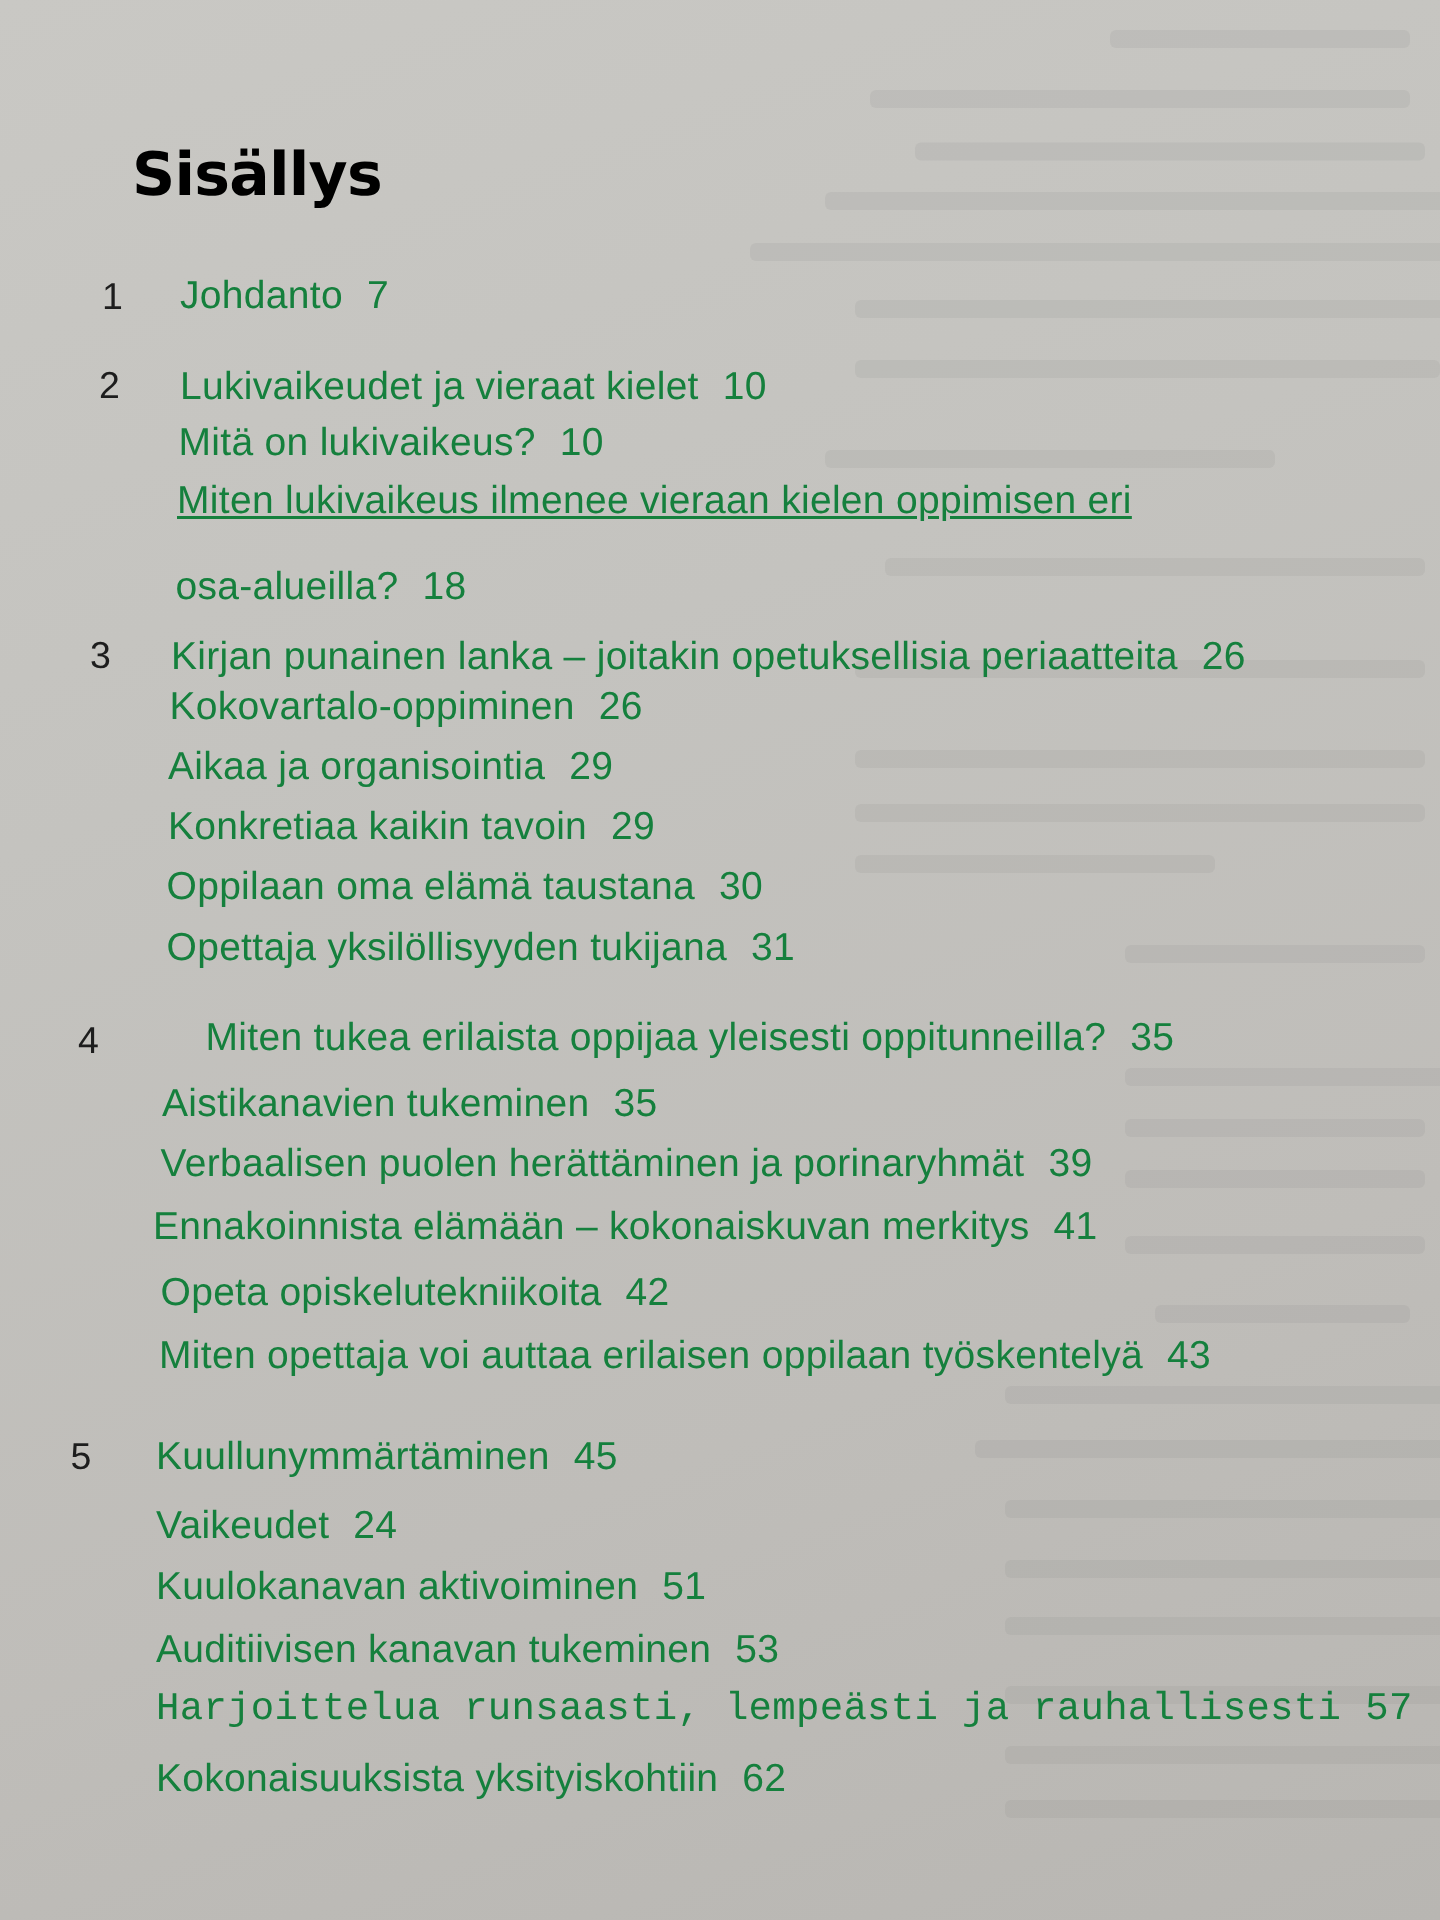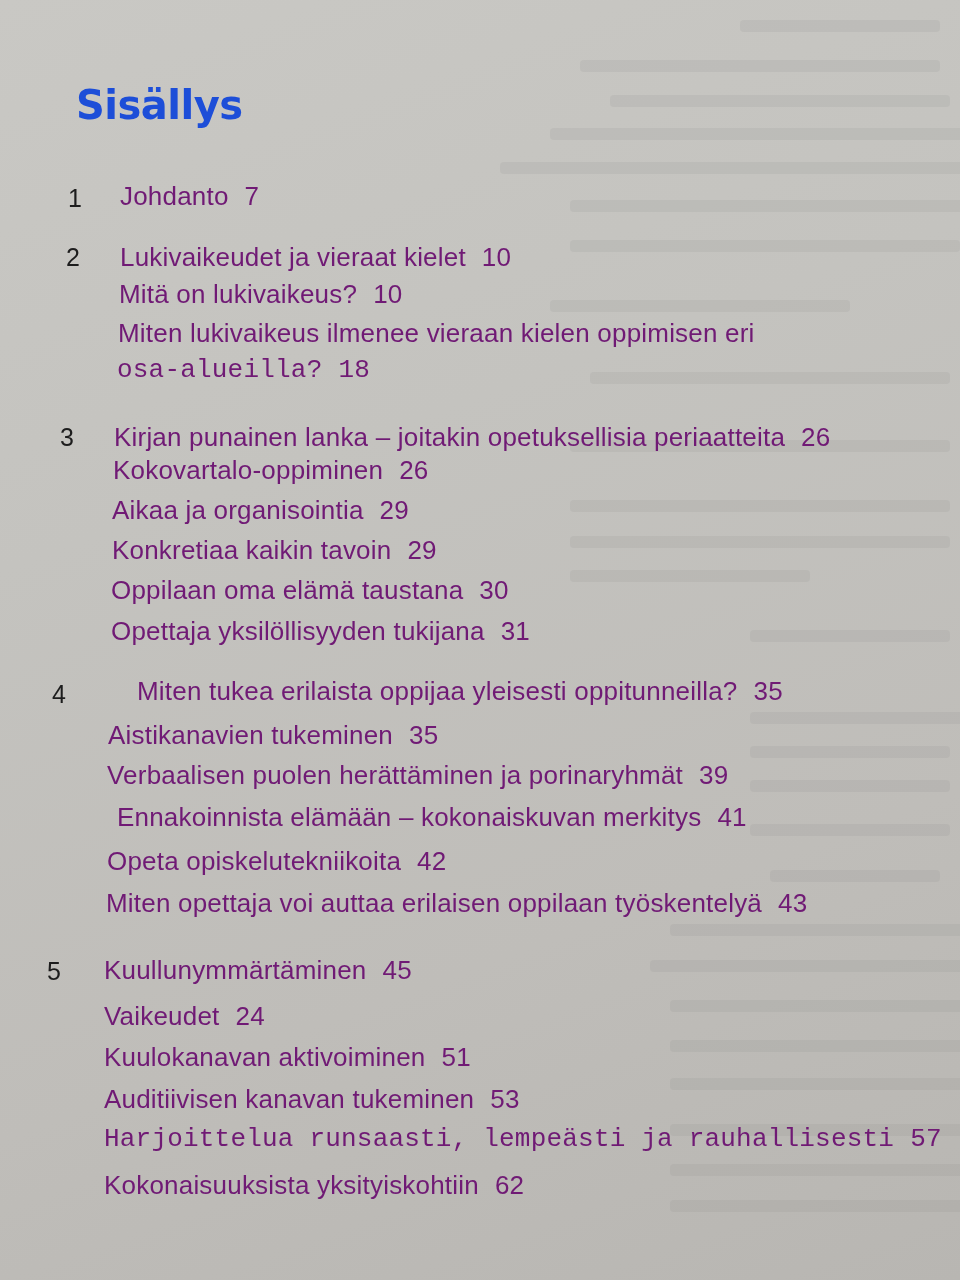--- a/index.html
+++ b/index.html
@@ -35,29 +35,29 @@
       border-radius: 4px;
     }
     .title {
       position: absolute;
       left: 72px;
       top: 78px;
       font-family: "DejaVu Sans", sans-serif;
       font-weight: bold;
       font-size: 40px;
       letter-spacing: -0.5px;
-      color: #1d4ed8;
-      margin: 4px;
+      color: #000000;
+      margin: 16px;
     }
     .line {
       position: absolute;
       white-space: nowrap;
       font-size: 26px;
       line-height: 30px;
-      color: #701a75;
+      color: #15803d;
       letter-spacing: 0.2px;
     }
     .num {
       position: absolute;
       font-size: 25px;
       line-height: 30px;
       color: #1d1d1d;
     }
     .pg {
       margin-left: 16px;
@@ -108,24 +108,24 @@
   </div>
 
   <div>
     <span class="num" style="left:66px;top:242px;">2</span>
     <div class="line" style="left:120px;top:242px;">
       <span>Lukivaikeudet ja vieraat kielet</span><span class="pg">10</span>
     </div>
     <div class="line" style="left:119px;top:279px;">
       <span>Mitä on lukivaikeus?</span><span class="pg">10</span>
     </div>
-    <div class="line" style="left:118px;top:318px;">
+    <div class="line" style="left:118px;top:318px;text-decoration:underline;">
       <span>Miten lukivaikeus ilmenee vieraan kielen oppimisen eri</span>
     </div>
-    <div class="line" style="left:117px;top:355px;font-family:Liberation Mono, monospace;">
+    <div class="line" style="left:117px;top:375px;">
       <span>osa-alueilla?</span><span class="pg">18</span>
     </div>
   </div>
 
   <div>
     <span class="num" style="left:60px;top:422px;">3</span>
     <div class="line" style="left:114px;top:422px;">
       <span>Kirjan punainen lanka – joitakin opetuksellisia periaatteita</span><span class="pg">26</span>
     </div>
     <div class="line" style="left:113px;top:455px;">
@@ -149,21 +149,21 @@
     <span class="num" style="left:52px;top:679px;">4</span>
     <div class="line" style="left:110px;top:676px;margin-left:27px;">
       <span>Miten tukea erilaista oppijaa yleisesti oppitunneilla?</span><span class="pg">35</span>
     </div>
     <div class="line" style="left:108px;top:720px;">
       <span>Aistikanavien tukeminen</span><span class="pg">35</span>
     </div>
     <div class="line" style="left:107px;top:760px;">
       <span>Verbaalisen puolen herättäminen ja porinaryhmät</span><span class="pg">39</span>
     </div>
-    <div class="line" style="left:117px;top:802px;">
+    <div class="line" style="left:102px;top:802px;">
       <span>Ennakoinnista elämään – kokonaiskuvan merkitys</span><span class="pg">41</span>
     </div>
     <div class="line" style="left:107px;top:846px;">
       <span>Opeta opiskelutekniikoita</span><span class="pg">42</span>
     </div>
     <div class="line" style="left:106px;top:888px;">
       <span>Miten opettaja voi auttaa erilaisen oppilaan työskentelyä</span><span class="pg">43</span>
     </div>
   </div>
 

